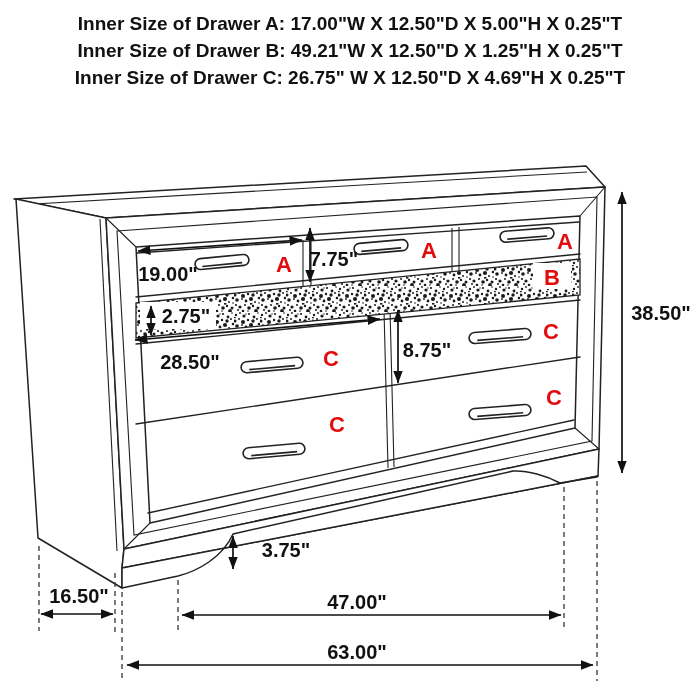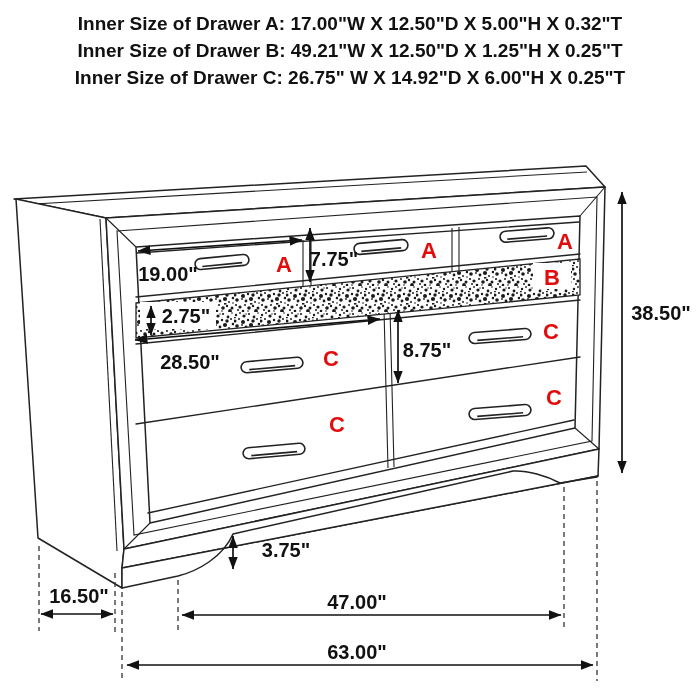--- a/index.html
+++ b/index.html
@@ -18,23 +18,23 @@
   .red{font:700 22px "Liberation Sans",sans-serif;fill:#e20c0c;}
   .whitebox{fill:#ffffff;stroke:none;}
   .pull{stroke:#222;stroke-width:1.6;fill:#ffffff;}
 </style>
 </head>
 <body>
 
 <div class="page">
 
   <div class="header">
-    <div class="hline">Inner Size of Drawer A: 17.00"W X 12.50"D X 5.00"H X 0.32"T</div>
+    <div class="hline">Inner Size of Drawer A: 17.00"W X 12.50"D X 5.00"H X 0.25"T</div>
     <div class="hline">Inner Size of Drawer B: 49.21"W X 12.50"D X 1.25"H X 0.25"T</div>
-    <div class="hline">Inner Size of Drawer C: 26.75" W X 14.92"D X 6.00"H X 0.25"T</div>
+    <div class="hline">Inner Size of Drawer C: 26.75" W X 12.50"D X 4.69"H X 0.25"T</div>
   </div>
 
   <svg class="diagram" viewBox="0 0 700 700">
     <defs>
       <marker id="arr" viewBox="0 0 12 9" markerWidth="13" markerHeight="10" refX="11.5" refY="4.5" orient="auto-start-reverse" markerUnits="userSpaceOnUse">
         <path d="M0,0 L12,4.5 L0,9 Z" fill="#111"></path>
       </marker>
       <pattern id="sparkle" width="26" height="26" patternUnits="userSpaceOnUse">
         <rect width="26" height="26" fill="#ffffff"></rect>
         <g fill="#1a1a1a">

